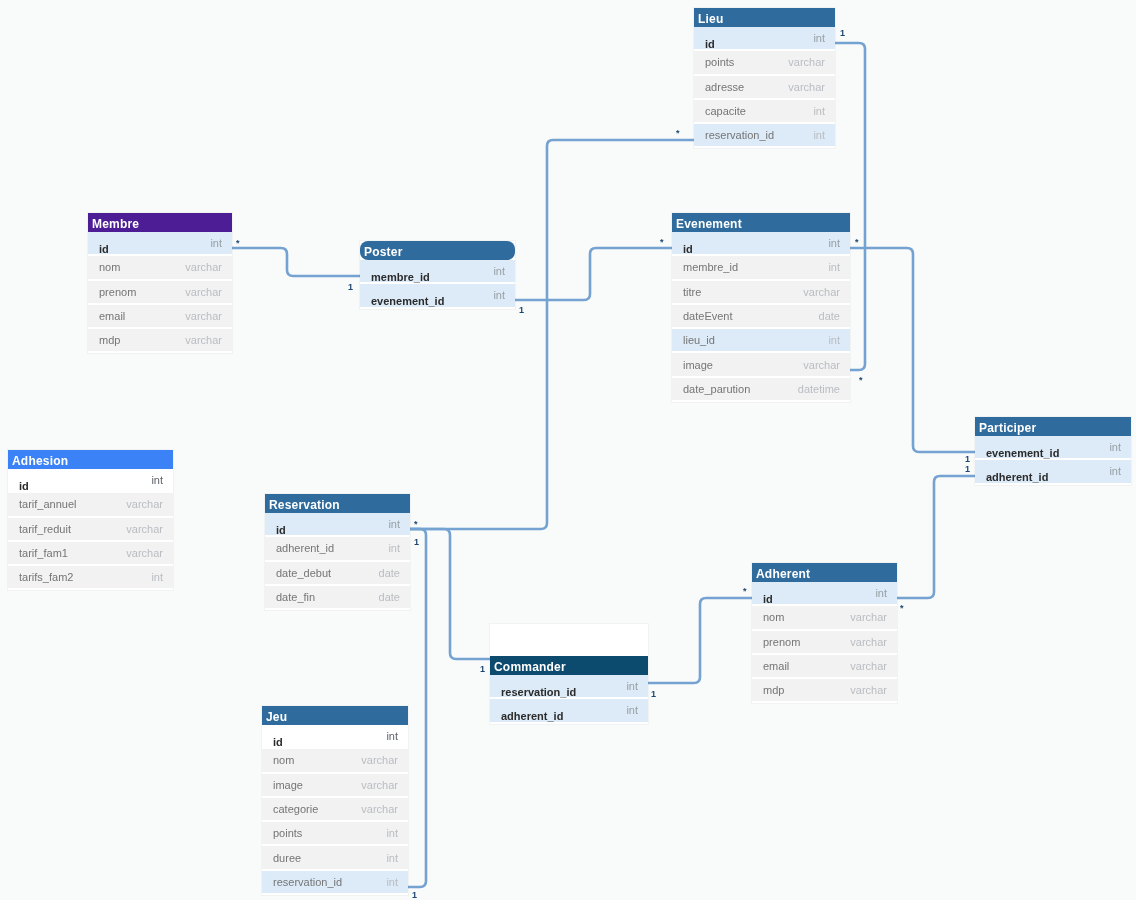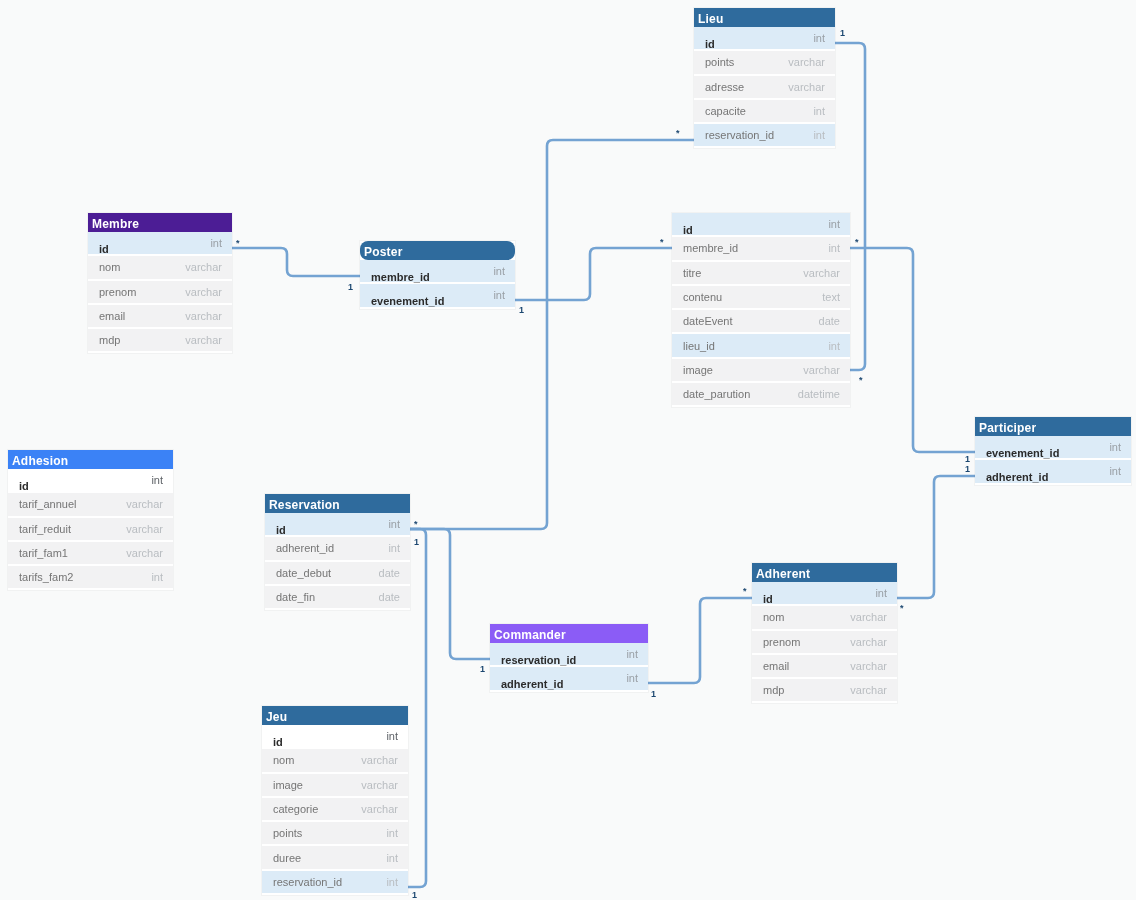--- a/index.html
+++ b/index.html
@@ -135,35 +135,32 @@
         <div class="er-row pk-linked">
           <span class="fname">membre_id</span>
           <span class="ftype">int</span>
         </div>
         <div class="er-row pk-linked">
           <span class="fname">evenement_id</span>
           <span class="ftype">int</span>
         </div>
       </div>
       <div class="er-table" style="left: 672px; top: 213px; width: 178px;">
+        <div class="er-header" style="background: rgb(47, 107, 157); color: rgb(255, 255, 255);">Evenement</div>
         <div class="er-row pk-linked">
           <span class="fname">id</span>
           <span class="ftype">int</span>
         </div>
         <div class="er-row normal">
           <span class="fname">membre_id</span>
           <span class="ftype">int</span>
         </div>
         <div class="er-row normal">
           <span class="fname">titre</span>
           <span class="ftype">varchar</span>
-        </div>
-        <div class="er-row normal">
-          <span class="fname">contenu</span>
-          <span class="ftype">text</span>
         </div>
         <div class="er-row normal">
           <span class="fname">dateEvent</span>
           <span class="ftype">date</span>
         </div>
         <div class="er-row linked">
           <span class="fname">lieu_id</span>
           <span class="ftype">int</span>
         </div>
         <div class="er-row normal">
@@ -222,21 +219,21 @@
         <div class="er-row normal">
           <span class="fname">date_debut</span>
           <span class="ftype">date</span>
         </div>
         <div class="er-row normal">
           <span class="fname">date_fin</span>
           <span class="ftype">date</span>
         </div>
       </div>
       <div class="er-table" style="left: 490px; top: 624px; width: 158px;">
-        <div class="er-header" style="background: #8b5cf6; color: rgb(255, 255, 255);">Commander</div>
+        <div class="er-header" style="background: #0c4a6e; color: rgb(255, 255, 255); margin-top: 32px;">Commander</div>
         <div class="er-row pk-linked">
           <span class="fname">reservation_id</span>
           <span class="ftype">int</span>
         </div>
         <div class="er-row pk-linked">
           <span class="fname">adherent_id</span>
           <span class="ftype">int</span>
         </div>
       </div>
       <div class="er-table" style="left: 752px; top: 563px; width: 145px;">

